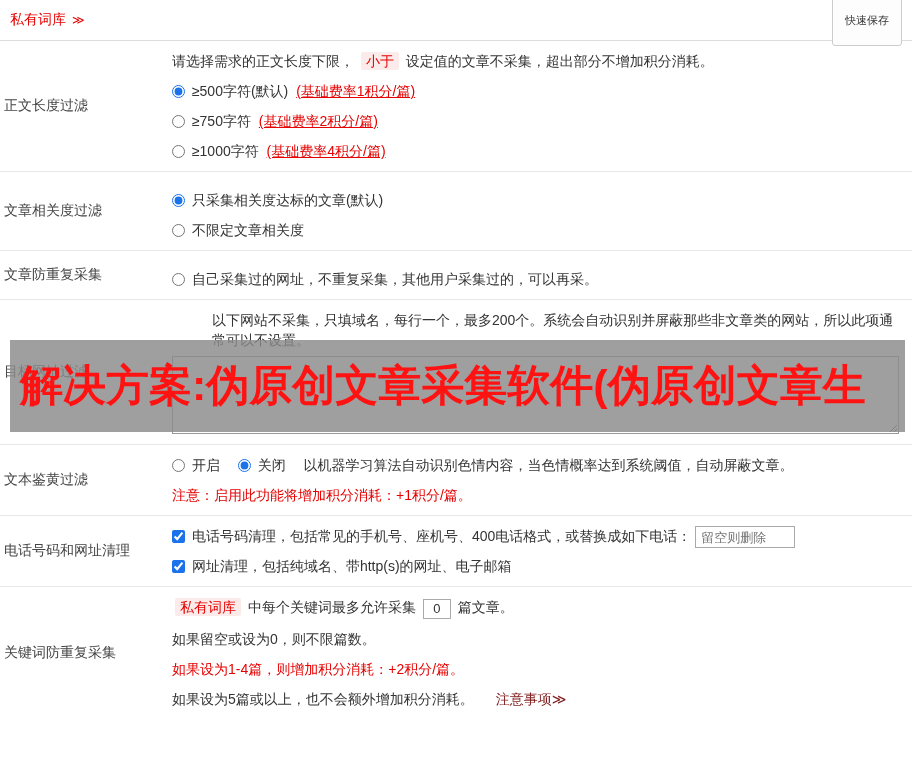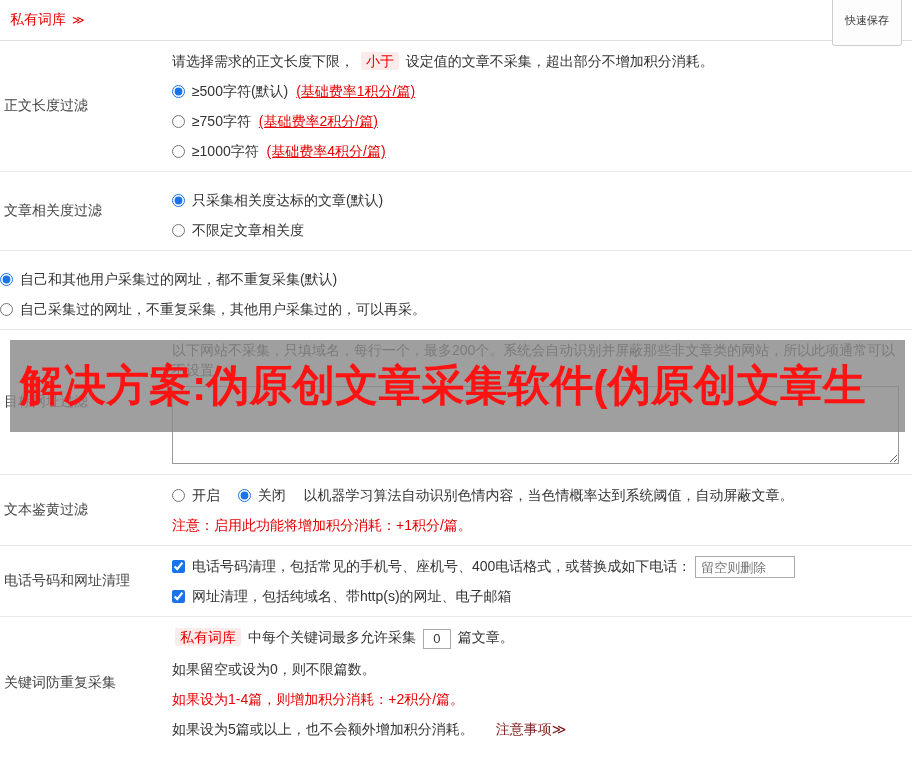--- a/index.html
+++ b/index.html
@@ -116,36 +116,33 @@
         <span>只采集相关度达标的文章(默认)</span>
       </label>
       <label class="opt">
         <input type="radio" name="rel" style="">
         <span>不限定文章相关度</span>
       </label>
     </div>
   </section>
 
   <section class="row">
-    <div class="row-content">
-      <label class="opt">
-        <input type="radio" name="dup" checked="" style="">
-        <span>自己和其他用户采集过的网址，都不重复采集(默认)</span>
-      </label>
+    <div class="row-label">文章防重复采集</div>
+    <div class="row-content">
       <label class="opt">
         <input type="radio" name="dup" style="">
         <span>自己采集过的网址，不重复采集，其他用户采集过的，可以再采。</span>
       </label>
     </div>
   </section>
 
   <section class="row">
     <div class="row-label">目标网址过滤</div>
     <div class="row-content">
-      <div style="max-width:727px;">以下网站不采集，只填域名，每行一个，最多200个。系统会自动识别并屏蔽那些非文章类的网站，所以此项通常可以不设置。</div>
+      <div style="max-width:727px;margin-left:40px;">以下网站不采集，只填域名，每行一个，最多200个。系统会自动识别并屏蔽那些非文章类的网站，所以此项通常可以不设置。</div>
       <textarea class="url-textarea" value="" style=""></textarea>
     </div>
   </section>
 
   <section class="row">
     <div class="row-label">文本鉴黄过滤</div>
     <div class="row-content">
       <div class="line">
         <label class="inline-opt">
           <input type="radio" name="porn" style="">

